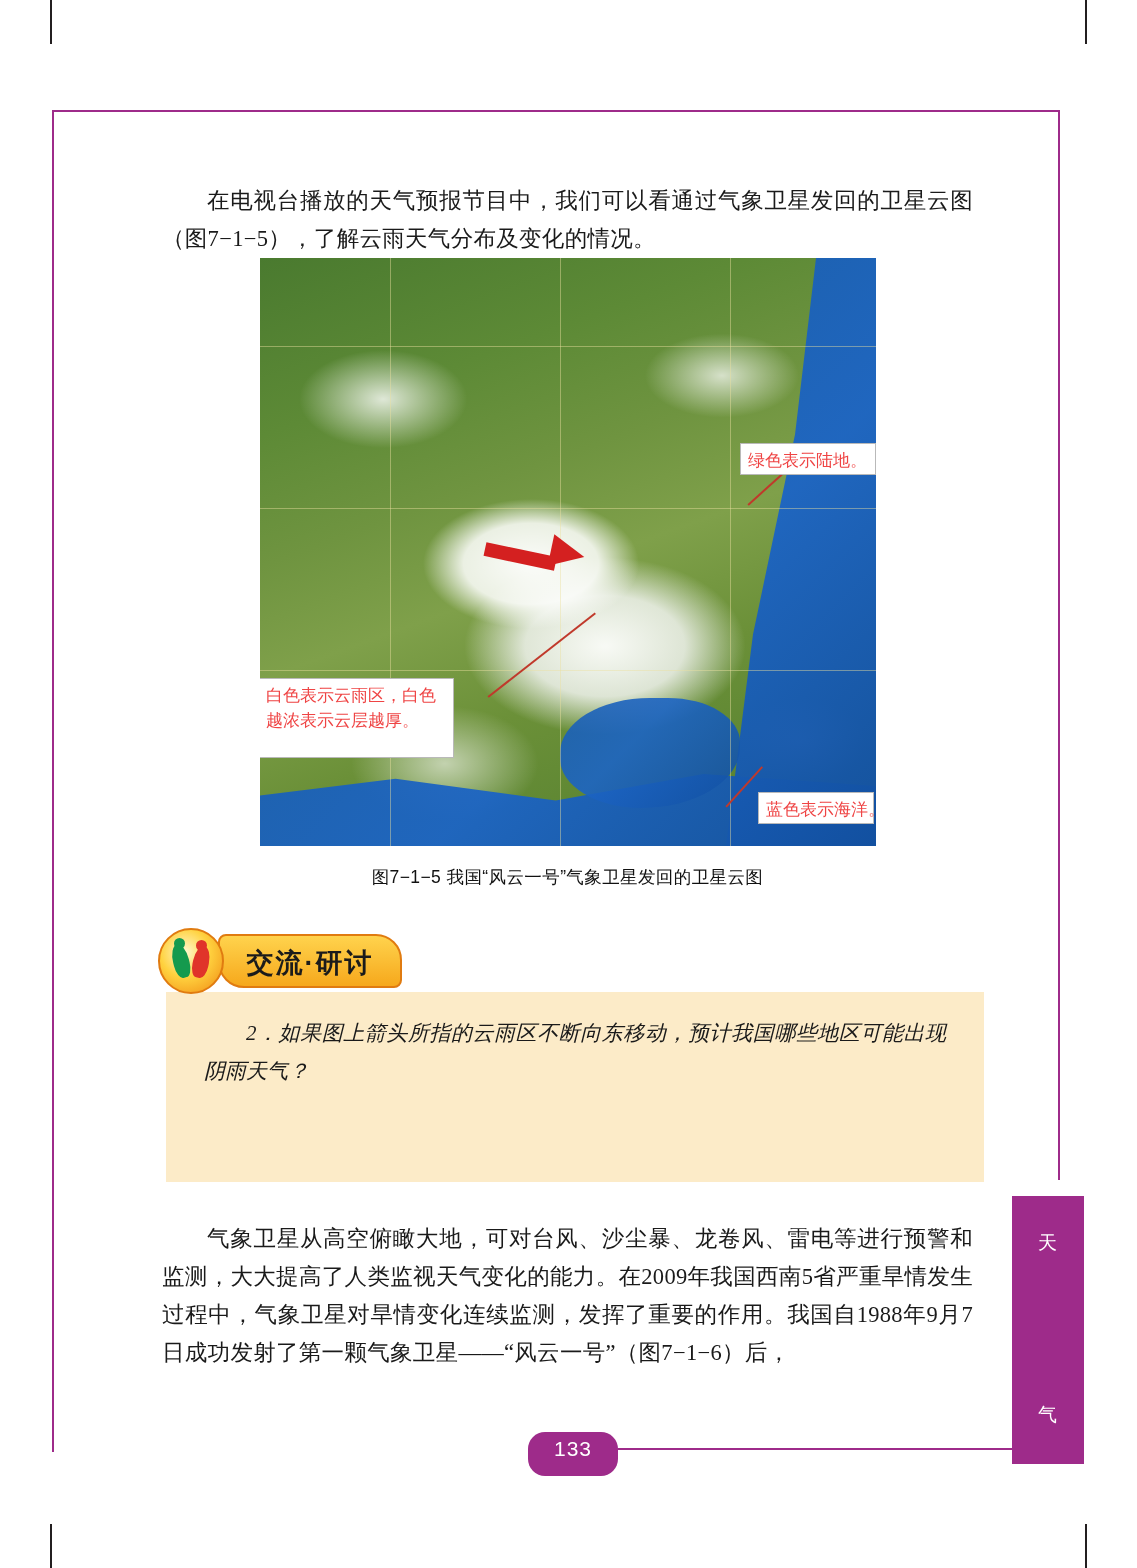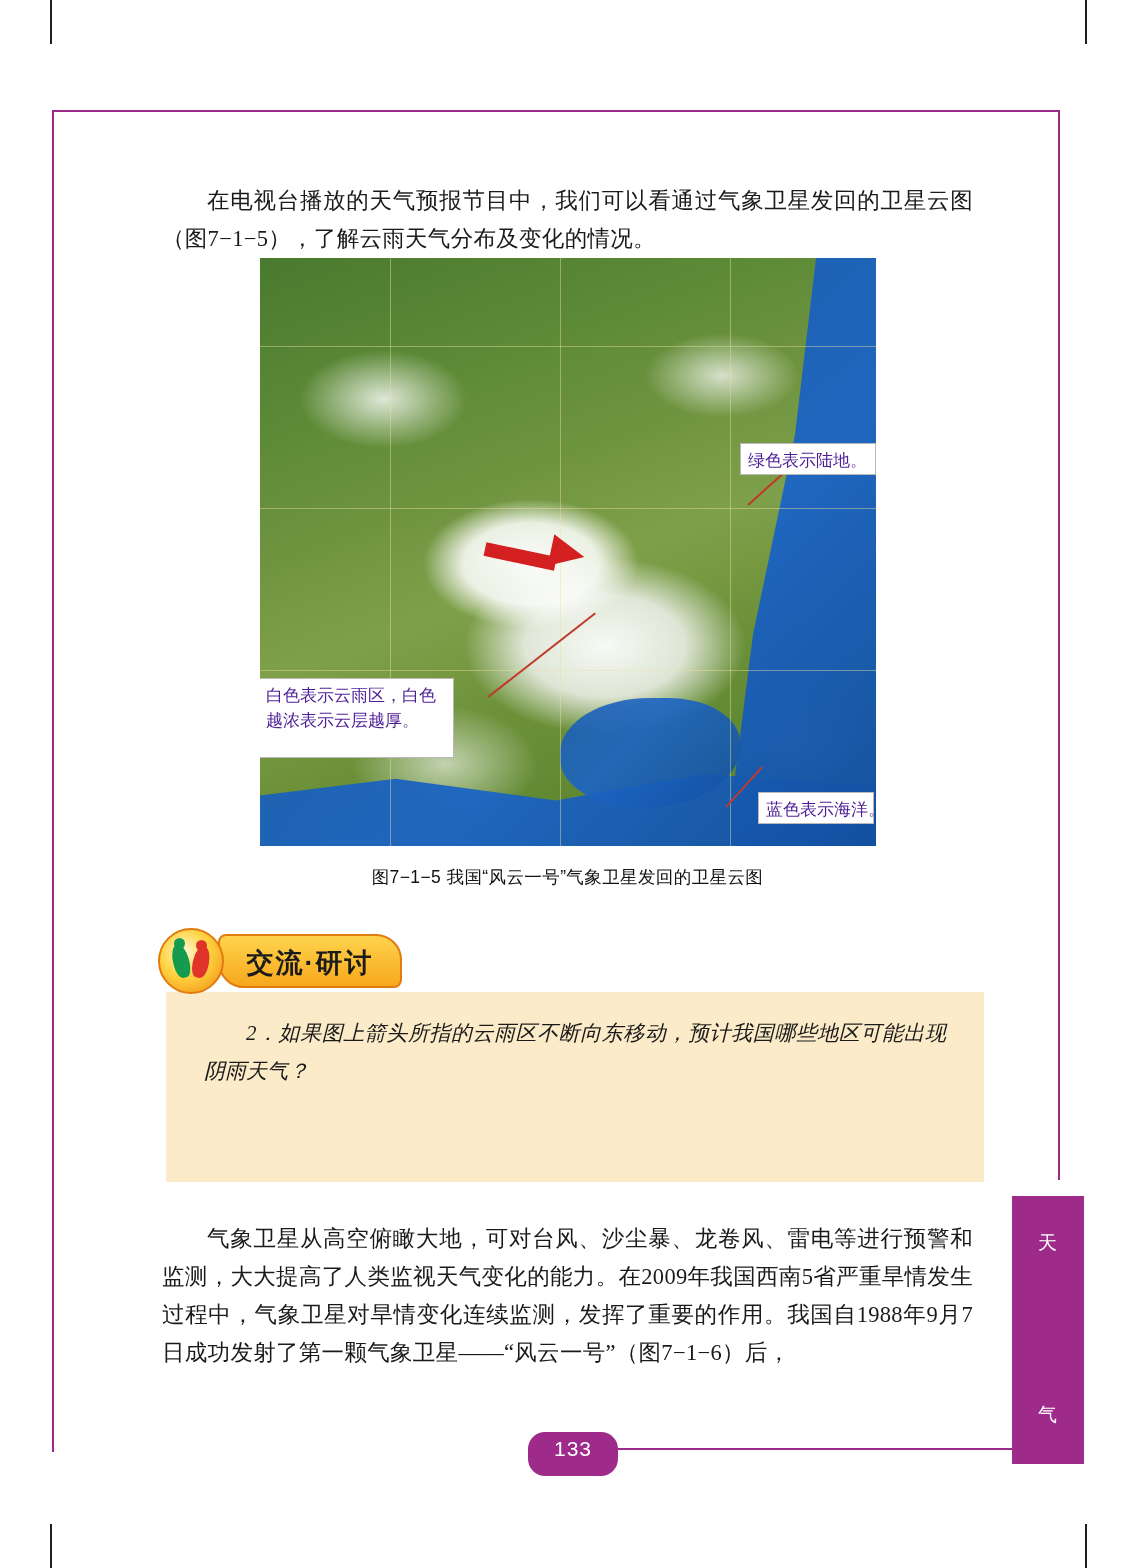--- a/index.html
+++ b/index.html
@@ -167,21 +167,21 @@
   }
 
   
   .callout {
     position: absolute;
     background: #ffffff;
     border: 1px solid #b9b9b9;
     font-family: "Liberation Serif", "DejaVu Serif", serif;
     font-size: 17px;
     line-height: 25px;
-    color: #4c1d95;
+    color: #ef4444;
     padding: 4px 7px;
     box-sizing: border-box;
     white-space: nowrap;
   }
   .callout-land {
     left: 480px;
     top: 185px;
     width: 136px;
     height: 32px;
   }

